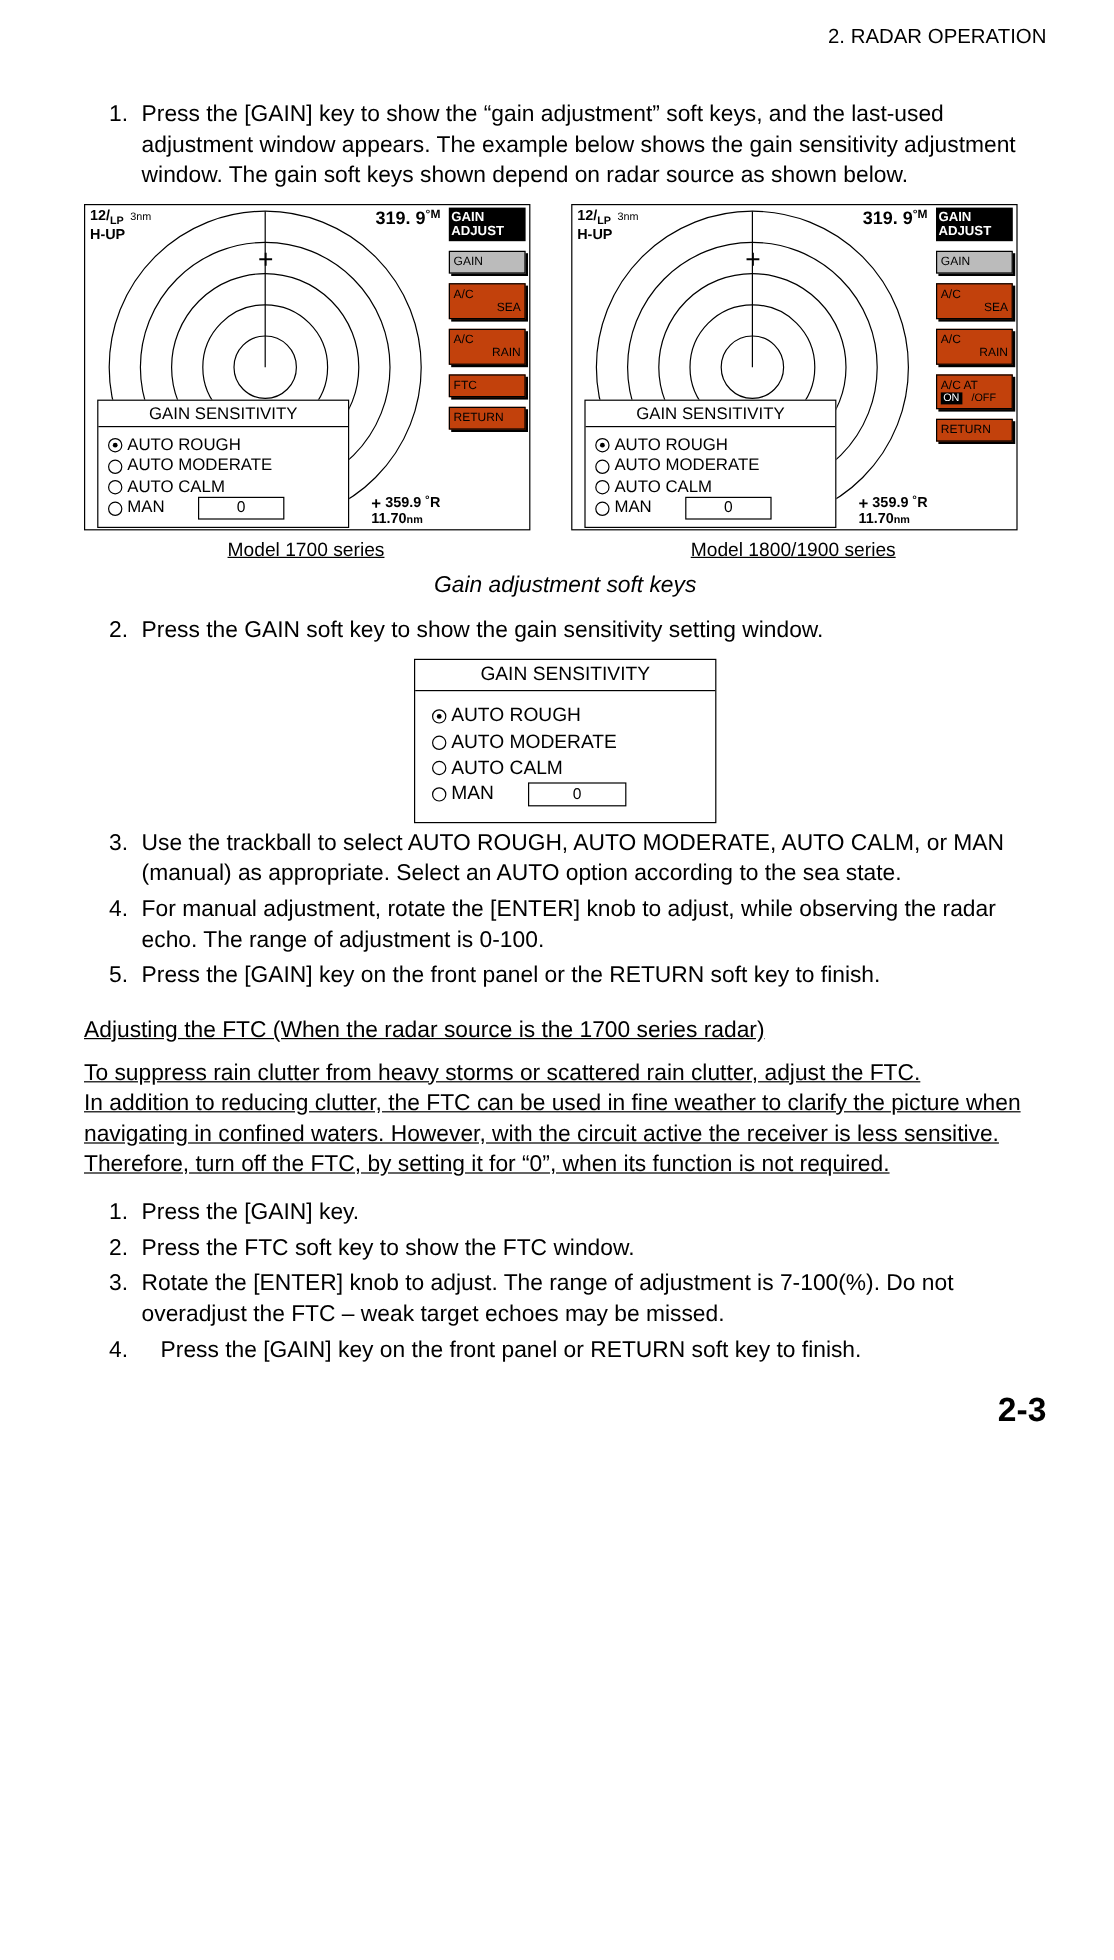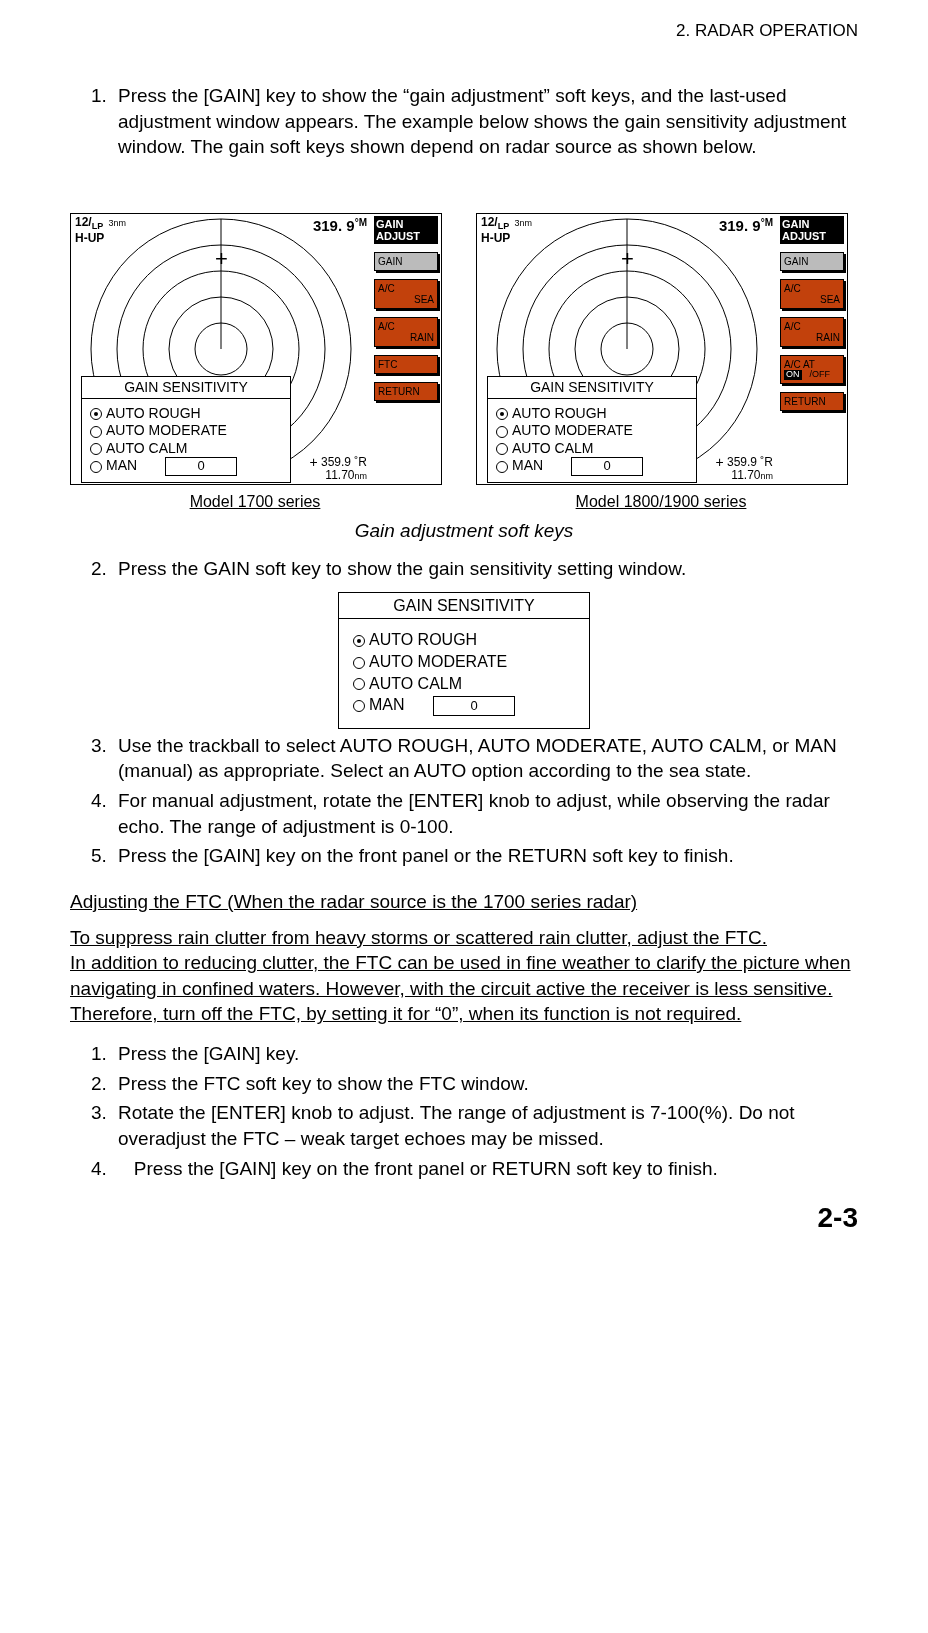--- a/index.html
+++ b/index.html
@@ -5,21 +5,21 @@
   body {
     font-family: Arial, Helvetica, sans-serif;
     width: 928px;
     margin: 0;
     padding: 0;
     box-sizing: border-box;
     font-size: 19px;
     line-height: 1.35;
   }
   .page {
-    padding: 20px 70px 40px 70px;
+    padding: 20px 56px 40px 70px;
   }
   .running-head {
     text-align: right;
     font-size: 17px;
     margin-bottom: 40px;
   }
   ol.steps {
     margin: 0 0 10px 0;
     padding-left: 42px;
   }
@@ -49,21 +49,21 @@
     margin-top: 18px;
   }
 
   
   .radar-row {
     display: flex;
     gap: 36px;
     justify-content: flex-start;
     margin: 8px 0 4px 0;
   }
-  .radar-block { width: 370px; margin-top: 43px; }
+  .radar-block { width: 370px; }
 
   .radar-box {
     border: 1px solid #000;
     width: 370px;
     height: 270px;
     position: relative;
     background: #fff;
   }
   .radar-left {
     position: absolute;
@@ -108,21 +108,21 @@
     font-size:15px; font-weight:bold; font-family:Arial;
   }
   .hdg small{font-size:10px; vertical-align: top;}
   .tl {
     position:absolute; left:4px; top:2px;
     font-size:12px; font-weight:bold; line-height:1.05;
   }
   .tl .nm{font-size:9px; font-weight:normal;}
   .br {
     position:absolute; right:4px; bottom:2px;
-    font-size:12px; font-weight:normal; line-height:1.05; text-align:right;
+    font-size:12px; font-weight:bold; line-height:1.05; 
   }
   .br .plus{font-size:14px; vertical-align:middle;}
   .br small{font-size:9px;}
   .cross {
     position:absolute; left:144px; top:30px; font-size:22px; font-weight:normal;
   }
 
   .gain-win {
     position:absolute;
     left:10px; top:162px;

